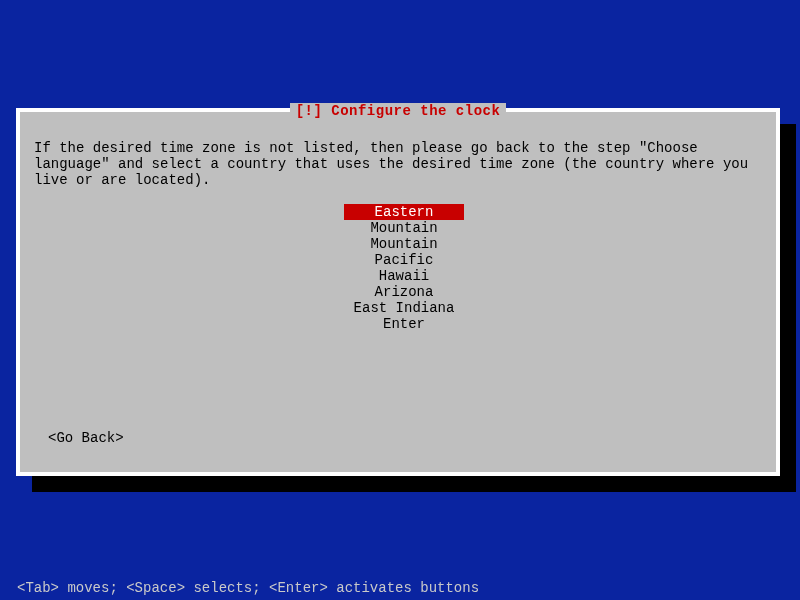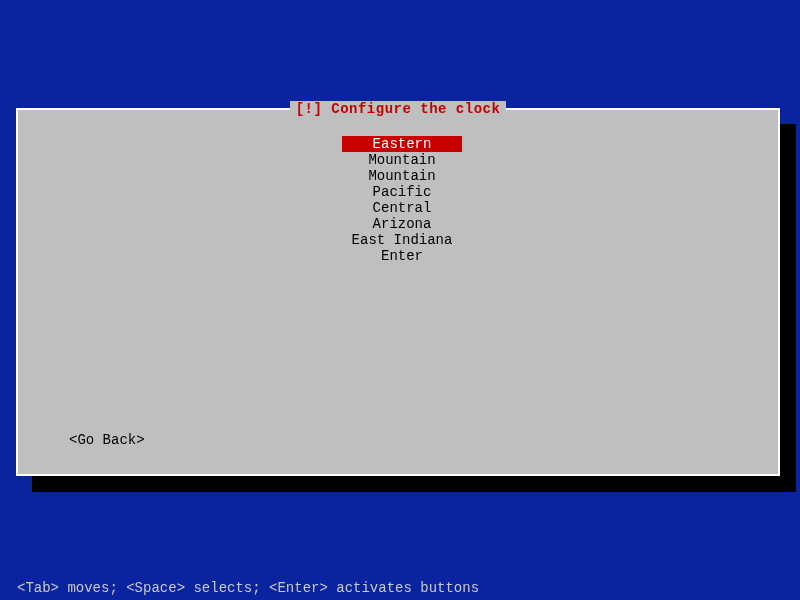--- a/index.html
+++ b/index.html
@@ -19,21 +19,21 @@
     height: 368px;
     background: #000;
   }
   .dialog {
     position: absolute;
     left: 16px;
     top: 108px;
     width: 764px;
     height: 368px;
     background: #bfbfbf;
-    border: 2px solid #ffffff;
+    border: 4px solid #ffffff;
     padding: 10px 14px;
   }
   .title-wrap {
     position: absolute;
     top: -9px;
     left: 0;
     right: 0;
     text-align: center;
     pointer-events: none;
   }
@@ -65,21 +65,21 @@
     cursor: pointer;
     white-space: pre;
     text-align: center;
   }
   .list-item.selected {
     background: #c80000;
     color: #fff;
   }
   .goback {
     position: absolute;
-    left: 51px;
+    left: 28px;
     bottom: 26px;
     color: #000;
     cursor: pointer;
   }
   .hint {
     position: absolute;
     left: 0;
     bottom: 4px;
     color: #c9c9c9;
     padding-left: 17px;
@@ -88,28 +88,29 @@
 </head>
 <body>
 
 <div class="shadow"></div>
 
 <div class="dialog">
   <div class="title-wrap">
     <span class="title">[!] Configure the clock</span>
   </div>
 
+  <div class="body-text">If the desired time zone is not listed, then please go back to the step "Choose language" and select a country that uses the desired time zone (the country where you live or are located).</div>
 
 
   <div class="list">
     <div class="list-item selected">Eastern</div>
     <div class="list-item">Mountain</div>
     <div class="list-item">Mountain</div>
     <div class="list-item">Pacific</div>
-    <div class="list-item">Central</div>
+    <div class="list-item">Hawaii</div>
     <div class="list-item">Arizona</div>
     <div class="list-item">East Indiana</div>
     <div class="list-item">Enter</div>
   </div>
 
   <div class="goback">&lt;Go Back&gt;</div>
 </div>
 
 <div class="hint">&lt;Tab&gt; moves; &lt;Space&gt; selects; &lt;Enter&gt; activates buttons</div>
 

